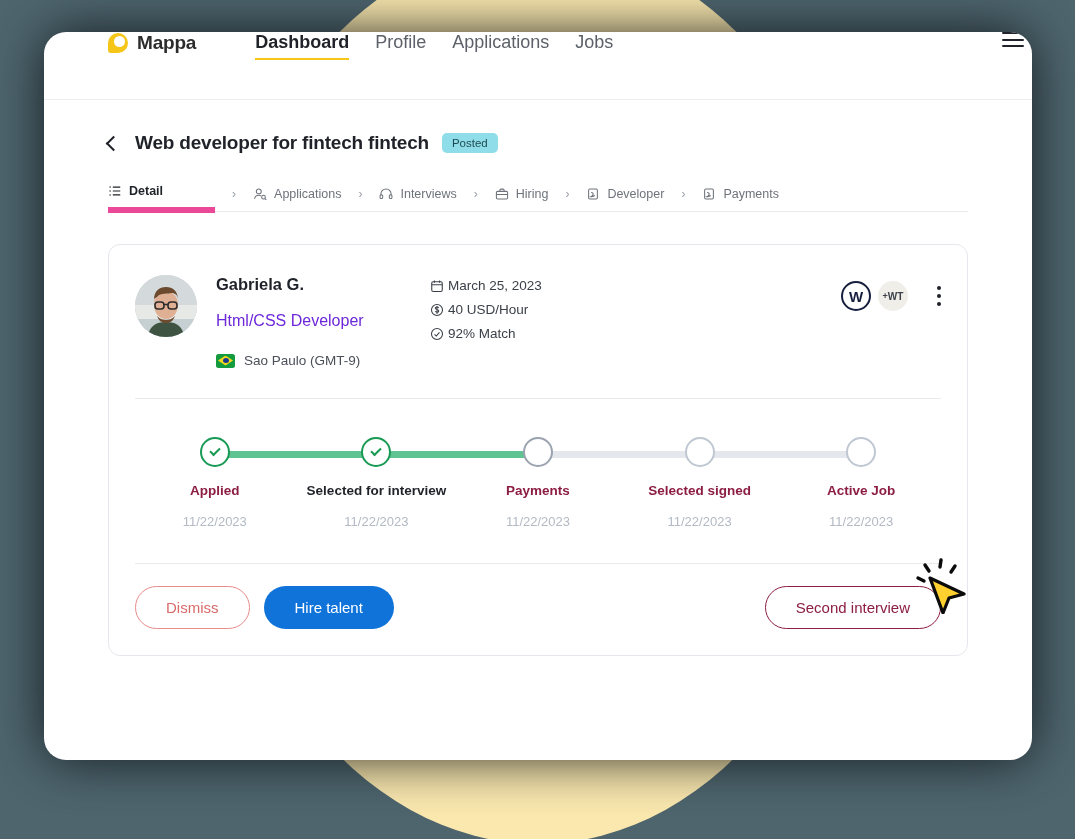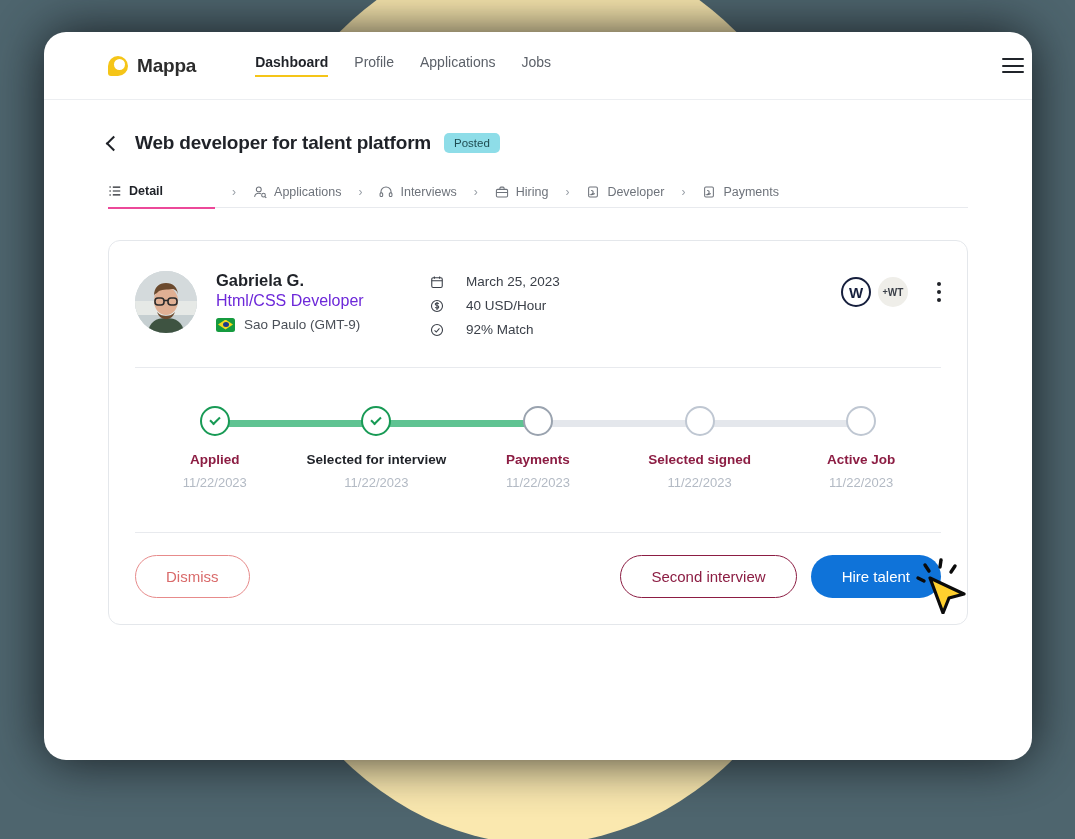--- a/index.html
+++ b/index.html
@@ -39,21 +39,21 @@
     left: 44px; top: 32px;
     width: 988px; height: 728px;
     background: #ffffff;
     border-radius: 22px;
     overflow: hidden;
   }
 
   
   .navbar {
     height: 68px;
-    display: flex; align-items: center;
+    display: flex; align-items: flex-start;
     padding: 0 8px 0 64px;
     border-bottom: 1px solid #ECEEF1;
   }
   .brand { display: flex; align-items: center; gap: 9px; }
   .brand-mark {
     width: 20px; height: 20px;
     position: relative;
     background: #F5C518;
     border-radius: 50% 50% 50% 3px;
   }
@@ -64,21 +64,21 @@
     width: 11px; height: 11px;
     border-radius: 50%;
     background: #ffffff;
   }
   .brand-name {
     font-size: 19px; font-weight: bold; color: #2C2C2C;
     letter-spacing: -.2px;
   }
   .nav-links { display: flex; align-items: center; gap: 26px; margin-left: 59px; }
   .nav-link {
-    font-size: 14px; color: #5C6169; cursor: pointer;
+    font-size: 18px; color: #5C6169; cursor: pointer;
     padding-bottom: 5px; border-bottom: 2.5px solid transparent;
   }
   .nav-link.active { color: #1F2228; font-weight: bold; border-bottom-color: #F5C518; }
   .hamburger {
     margin-left: auto;
     width: 22px; height: 15px;
     display: flex; flex-direction: column; justify-content: space-between;
     cursor: pointer;
   }
   .hamburger span { display: block; height: 2px; background: #20242A; border-radius: 2px; }
@@ -97,21 +97,21 @@
   .page-title { font-size: 19px; font-weight: bold; color: #1F2228; letter-spacing: -.2px; }
   .badge {
     background: #8EDDE8; color: #1F4C52;
     font-size: 11.5px; padding: 4px 10px; border-radius: 5px; text-align: right;
   }
 
   
   .crumbs { display: flex; align-items: center; margin-top: 30px; }
   .crumb { display: flex; align-items: center; gap: 7px; cursor: pointer; padding-bottom: 9px; }
   .crumb .clabel { font-size: 12.5px; color: #6E737B; }
-  .crumb.active { border-bottom: 2px solid #ec4899; padding-right: 52px; }
+  .crumb.active { border-bottom: 6px solid #ec4899; padding-right: 52px; }
   .crumb.active .clabel { color: #1F2228; font-weight: bold; }
   .crumb-sep { font-size: 12px; color: #9AA0A8; margin: 0 17px 9px 17px; }
   .crumbs-rule {
     height: 1px; background: #E8EAEE;
     margin-top: -2px; width: 100%;
   }
   .ico { width: 14px; height: 14px; display: block; }
 
   
   .card {
@@ -119,41 +119,41 @@
     border: 1px solid #E4E7EB;
     border-radius: 12px;
     padding: 30px 26px 26px 26px;
   }
   .card-top { display: flex; align-items: flex-start; }
   .avatar {
     width: 62px; height: 62px; border-radius: 50%;
     overflow: hidden; flex: 0 0 auto;
     background: #C9D2D6;
   }
-  .person { display: flex; flex-direction: column; gap: 2px; margin-left: 19px; width: 196px; }
+  .person { display: flex; flex-direction: column; gap: 18px; margin-left: 19px; width: 196px; }
   .p-name { font-size: 16.5px; font-weight: bold; color: #1F2228; }
   .p-role { font-size: 16px; color: #6d28d9; }
   .p-loc { display: flex; align-items: center; gap: 9px; margin-top: 5px; }
   .flag {
     width: 19px; height: 14px; border-radius: 2.5px;
     background: #159B3F; position: relative; flex: 0 0 auto;
   }
   .flag::before {
     content: ""; position: absolute; left: 2px; top: 2px;
     width: 15px; height: 10px; background: #F5D81E;
     clip-path: polygon(50% 0, 100% 50%, 50% 100%, 0 50%);
   }
   .flag::after {
     content: ""; position: absolute; left: 6.5px; top: 4.5px;
     width: 6px; height: 5px; border-radius: 50%; background: #1C3A8C;
   }
   .p-loc-text { font-size: 13.5px; color: #4B5058; }
 
   .facts { display: flex; flex-direction: column; gap: 9px; margin-left: 18px; padding-top: 3px; }
-  .fact { display: flex; align-items: center; gap: 22px; }
+  .fact { display: flex; align-items: center; gap: 4px; }
   .fact-text { font-size: 13.5px; color: #3B4049; }
 
   .logos { margin-left: auto; display: flex; align-items: center; gap: 7px; padding-top: 6px; }
   .vw {
     width: 30px; height: 30px; border-radius: 50%;
     border: 2px solid #161F3D; position: relative; flex: 0 0 auto;
   }
   .vw-w {
     position: absolute; inset: 0;
     display: flex; align-items: center; justify-content: center;
@@ -191,21 +191,21 @@
   }
   .dot.done { border-color: #189A55; }
   .dot.current { border-color: #9AA3AF; }
   .tick {
     width: 10px; height: 6px;
     border-left: 2.2px solid #189A55; border-bottom: 2.2px solid #189A55;
     transform: rotate(-45deg) translate(1px,-1px);
   }
   .node-label { margin-top: 16px; font-size: 13.5px; font-weight: bold; color: #8C1D43; white-space: nowrap; }
   .node-label.dark { color: #1F2228; }
-  .node-date { margin-top: 8px; font-size: 13px; color: #B3BAC4; }
+  .node-date { margin-top: 16px; font-size: 13px; color: #B3BAC4; }
 
   
   .actions { display: flex; align-items: center; margin-top: 22px; }
   .btn {
     border-radius: 999px; font-size: 15px; cursor: pointer;
     padding: 13px 30px; background: transparent; line-height: 1;
   }
   .btn-dismiss { border: 1.5px solid #E78B8B; color: #D96A6A; text-align: center; }
   .btn-second { border: 1.5px solid #8C1D43; color: #8C1D43; margin-left: auto; }
   .btn-hire { border: none; background: #0F73D9; color: #ffffff; margin-left: 14px; padding: 14px 31px; }
@@ -237,21 +237,21 @@
       <span></span>
         <span></span>
         <span></span>
     </div>
   </div>
 
   <div class="page">
 
     <div class="page-head">
       <div class="back-arrow"></div>
-      <div class="page-title">Web developer for talent platform</div>
+      <div class="page-title">Web developer for fintech fintech</div>
       <div class="badge">Posted</div>
     </div>
 
     <div class="crumbs">
 
       <div class="crumb active">
         <svg class="ico" viewBox="0 0 16 16" fill="none" stroke="#1F2228" stroke-width="1.3">
           <path d="M5.5 3.5H14M5.5 8H14M5.5 12.5H14"></path>
             <circle cx="2.4" cy="3.5" r=".8" fill="#1F2228" stroke="none"></circle>
             <circle cx="2.4" cy="8" r=".8" fill="#1F2228" stroke="none"></circle>
@@ -418,22 +418,22 @@
             <div class="node-label">Active Job</div>
             <div class="node-date">11/22/2023</div>
           </div>
         </div>
       </div>
 
       <div class="divider"></div>
 
       <div class="actions">
         <button class="btn btn-dismiss">Dismiss</button>
+        <button class="btn btn-hire">Hire talent</button>
         <button class="btn btn-second">Second interview</button>
-        <button class="btn btn-hire">Hire talent</button>
       </div>
 
     </div>
   </div>
 </div>
 
 <svg class="cursor" viewBox="0 0 60 62">
   <g stroke="#0B0B0B" stroke-width="3.4" stroke-linecap="round">
     <path d="M6 26l6 3"></path>
       <path d="M13 13l4 6"></path>

